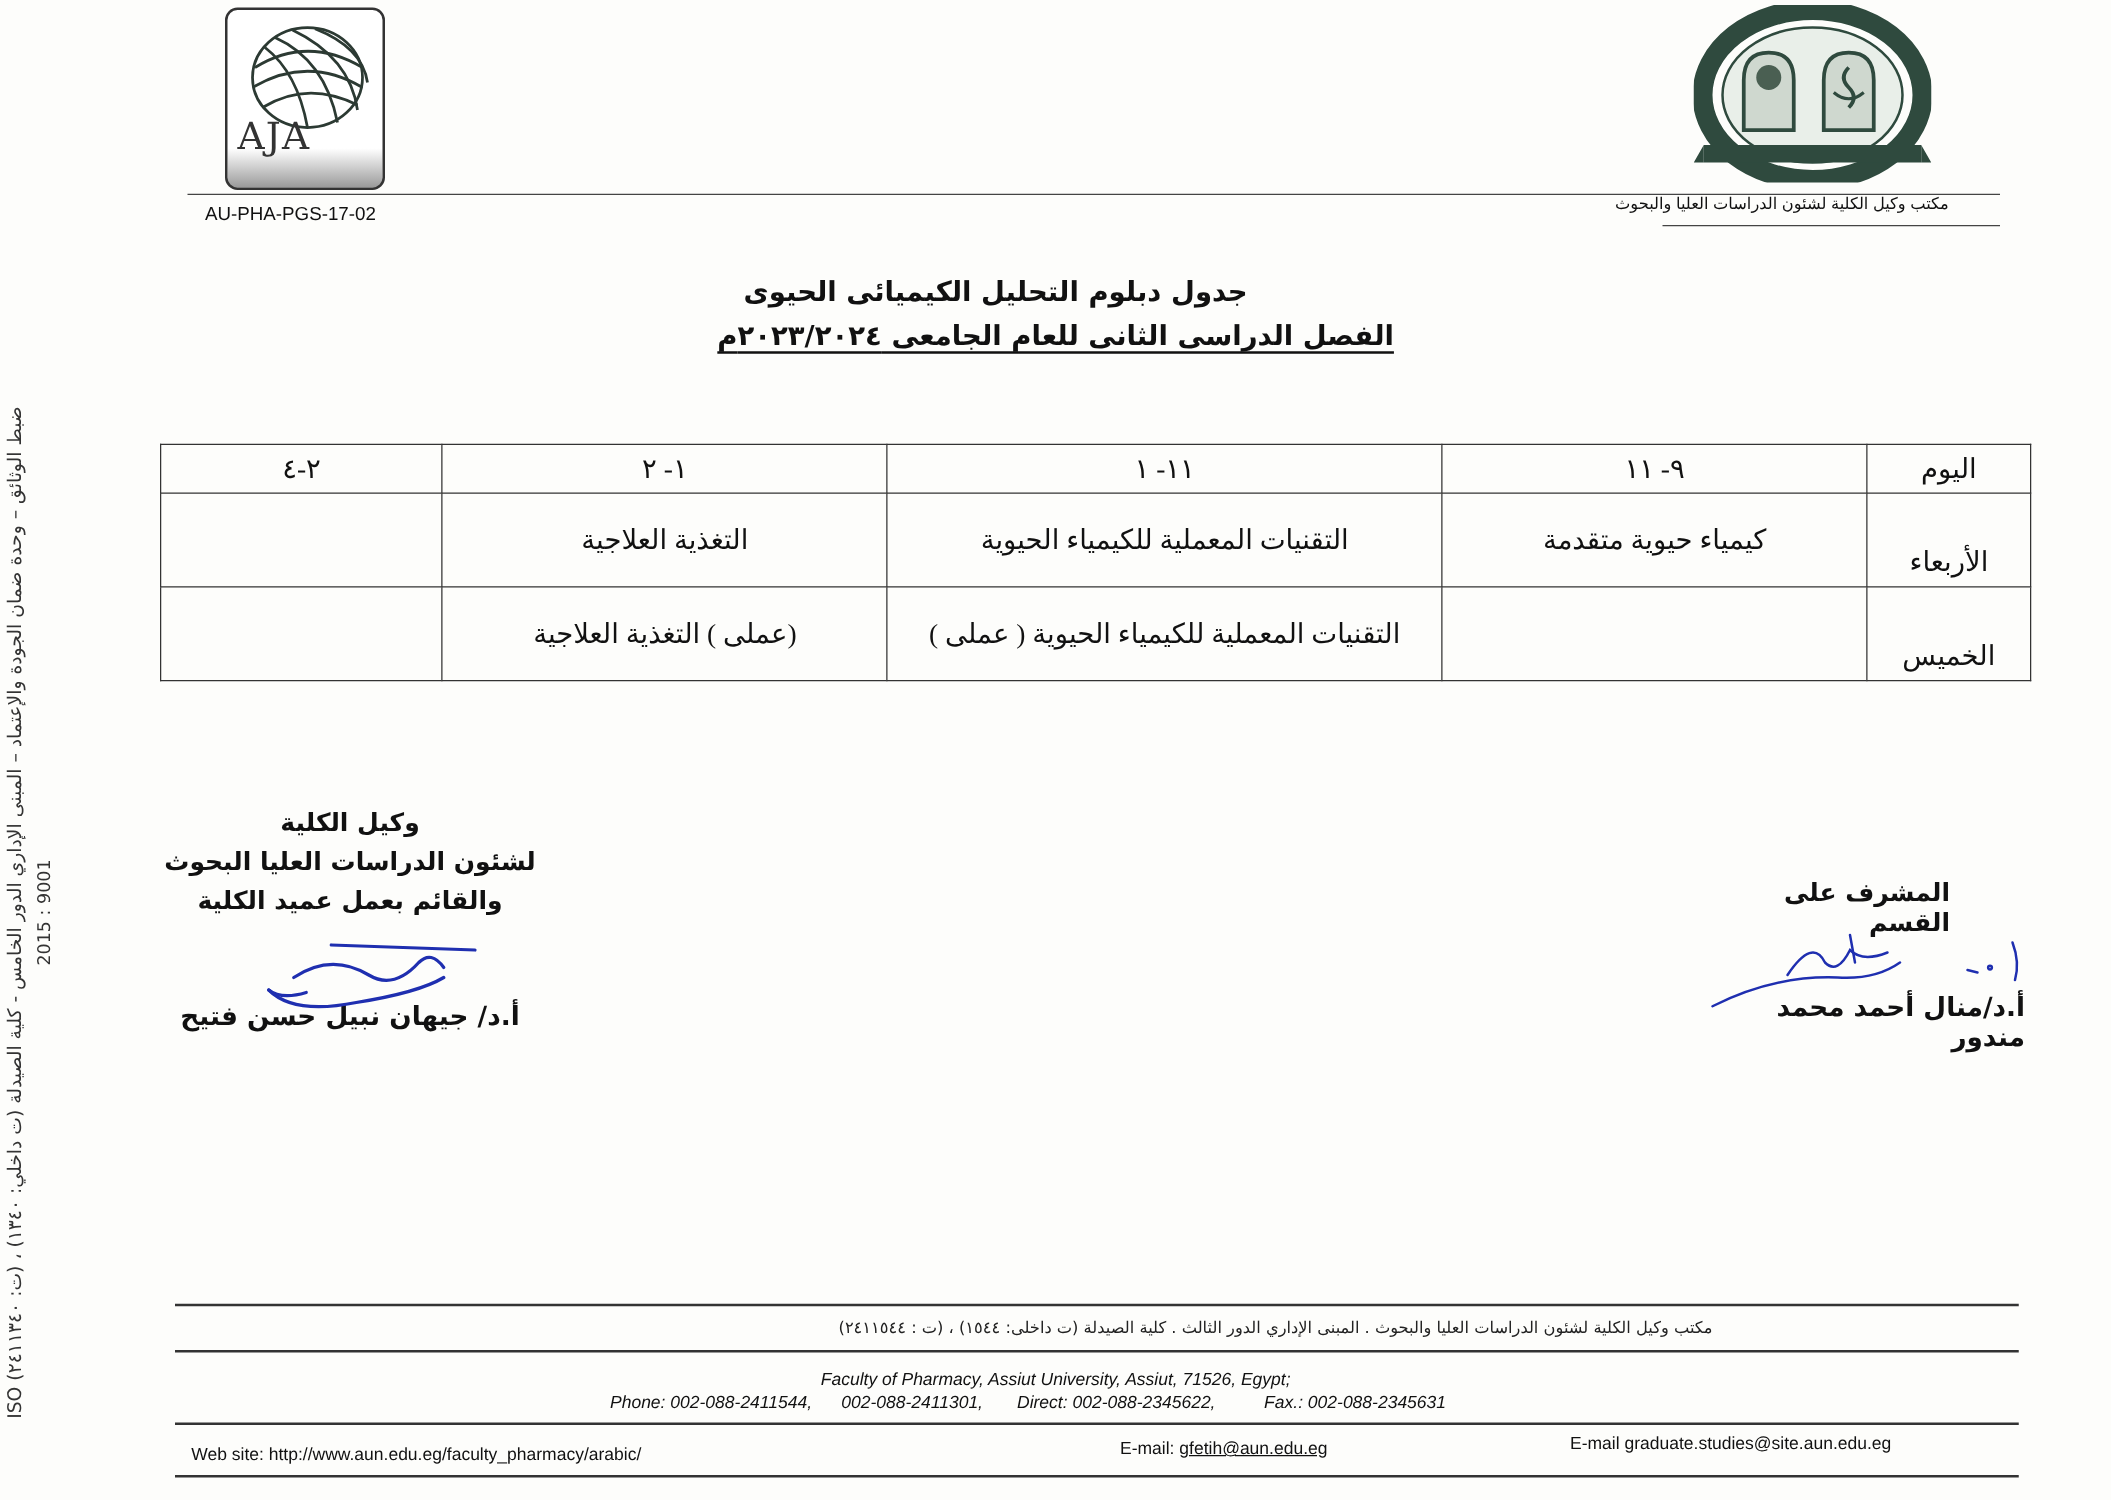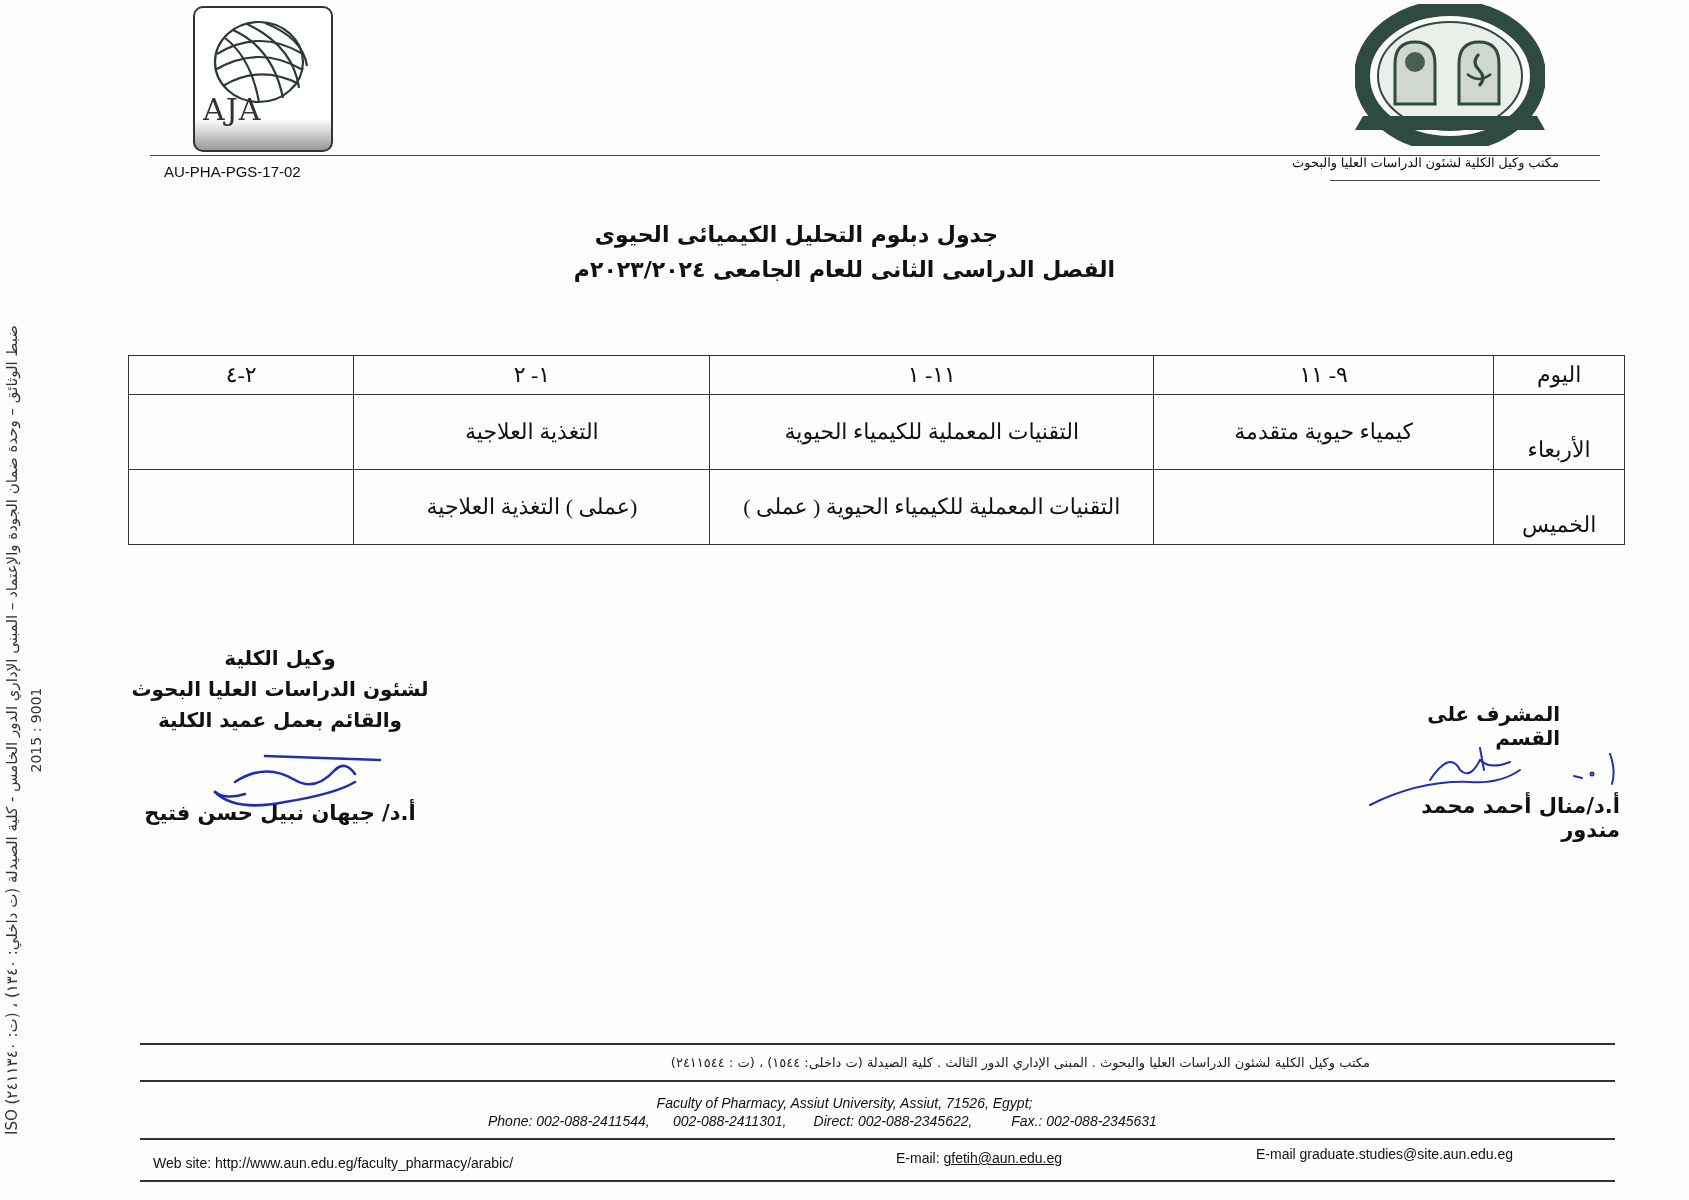--- a/index.html
+++ b/index.html
@@ -14,24 +14,23 @@
   
   .side-text {
     position:absolute; left:-440px; top:700px; width:940px; height:60px;
     transform:rotate(-90deg); transform-origin:center center;
     font-size:15px; color:#333; direction:rtl; text-align:center; line-height:24px;
   }
   .side-text .l2 { font-size:14px; }
 
   
   .aja-logo {
-    left:193px; top:6px; width:124px; height:142px;
+    left:180px; top:6px; width:124px; height:142px;
     border:2px solid #333; border-radius:10px;
     background:linear-gradient(to bottom,#fff 0%,#fff 78%,#9a9a9a 100%);
-    padding-left:12px;
   }
   .aja-logo svg { position:absolute; left:8px; top:10px; }
   .aja-text {
     position:absolute; left:8px; top:84px; font-family:"DejaVu Serif", serif;
     font-size:30px; color:#333; letter-spacing:1px;
   }
   .doc-code { left:164px; top:163px; font-size:15px; font-family:"Liberation Sans", sans-serif; }
   .hdr-line-left { left:150px; top:155px; width:1450px; height:1px; background:#444; }
 
   
@@ -41,21 +40,21 @@
 
   
   .title1 {
     left:0; width:1551px; top:222px; text-align:center; font-weight:bold;
     font-size:22px; font-family:"DejaVu Sans", sans-serif;margin-left:21px;
   }
   .title2 {
     left:0; width:1689px; top:257px; text-align:center; font-weight:bold;
     font-size:22px;
   }
-  .title2 span { text-underline-offset:5px; }
+  .title2 span { text-decoration:underline; text-underline-offset:5px; }
 
   
   .schedule {
     position:absolute; left:128px; top:355px; width:1497px;
     border-collapse:collapse; direction:rtl;
     font-family:"Liberation Serif", serif;
   }
   .schedule td, .schedule th {
     border:1.5px solid #333; text-align:center; font-weight:normal;
     font-size:22px; padding:0;

